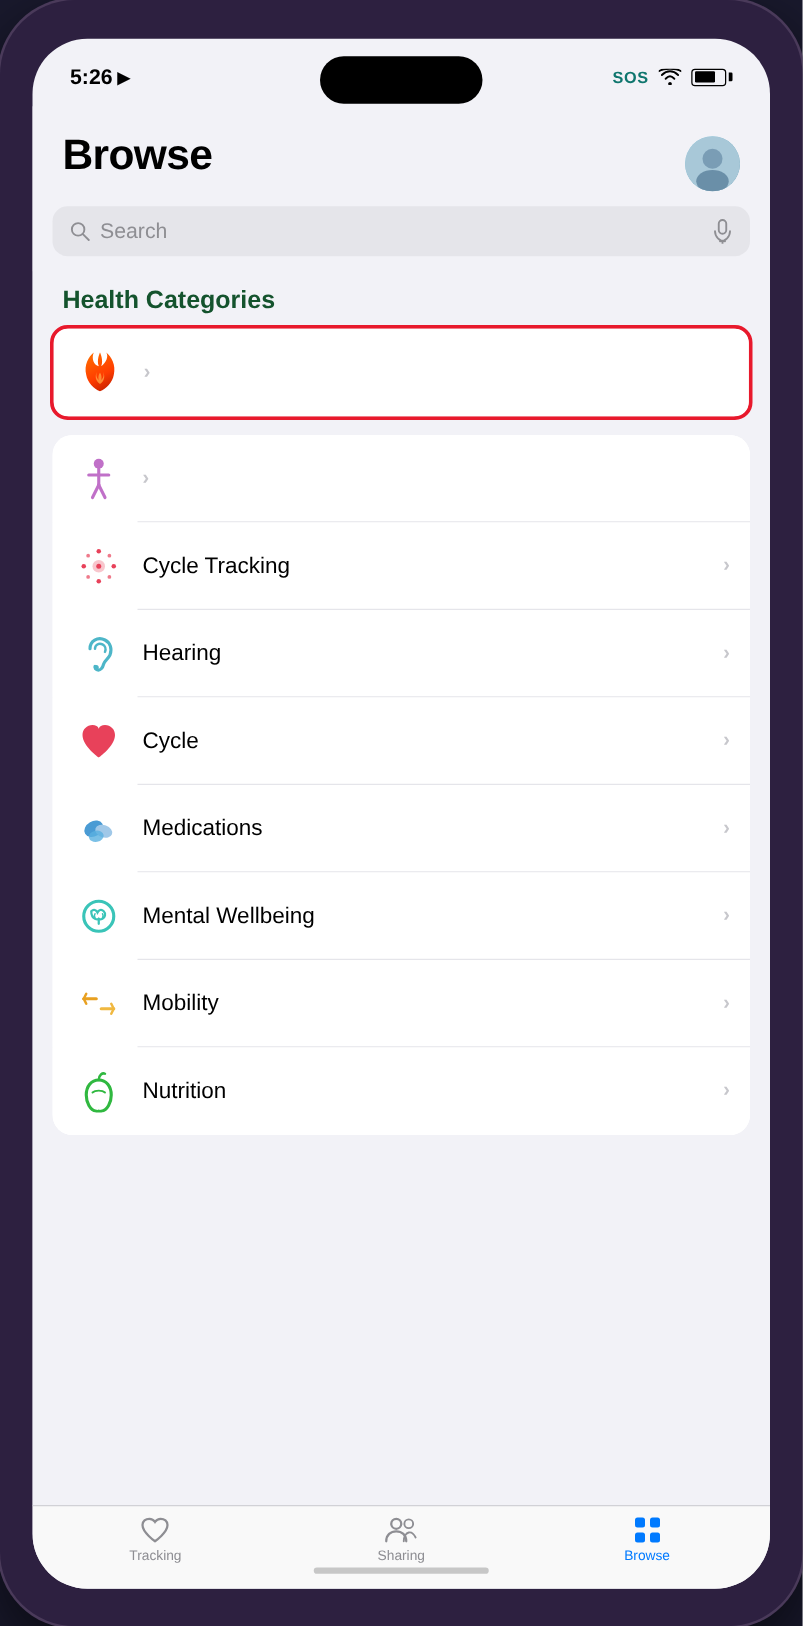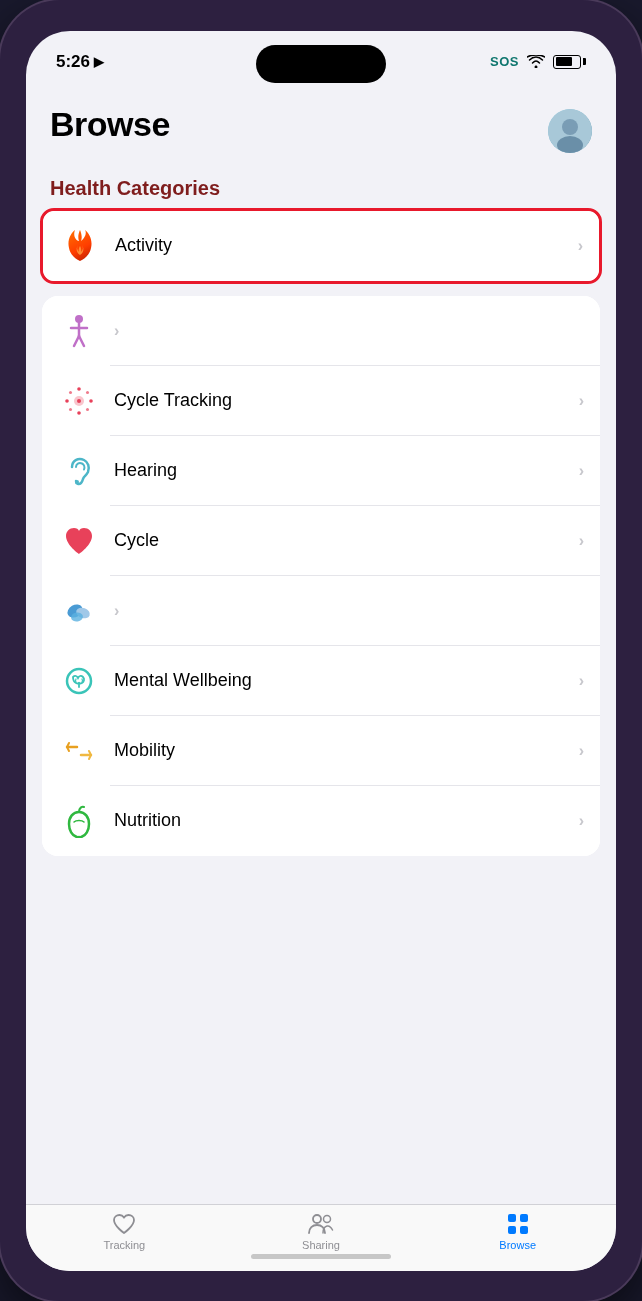--- a/index.html
+++ b/index.html
@@ -195,21 +195,21 @@
       flex: 1;
       font-size: 17px;
       color: #8e8e93;
     }
 
     
     .section-header {
       padding: 12px 24px 8px;
       font-size: 20px;
       font-weight: 700;
-      color: #7f1d1d;
+      color: #14532d;
     }
 
     
     .list-container {
       background: #fff;
       border-radius: 16px;
       margin: 0 16px 20px;
       overflow: hidden;
     }
 
@@ -357,20 +357,35 @@
         <h1 class="header-title">Browse</h1>
         <div class="avatar">
           <svg width="44" height="44" viewBox="0 0 44 44">
             <circle cx="22" cy="22" r="22" fill="#a8c8d8"></circle>
             <circle cx="22" cy="18" r="8" fill="#7a9db5"></circle>
             <ellipse cx="22" cy="36" rx="13" ry="9" fill="#6a8fa8"></ellipse>
           </svg>
         </div>
       </div>
 
+      <div class="search-container">
+        <div class="search-bar">
+          <svg width="16" height="16" viewBox="0 0 16 16">
+            <circle cx="6.5" cy="6.5" r="5" stroke="#8e8e93" stroke-width="1.5" fill="none"></circle>
+            <line x1="10.5" y1="10.5" x2="15" y2="15" stroke="#8e8e93" stroke-width="1.5" stroke-linecap="round"></line>
+          </svg>
+          <span class="search-placeholder">Search</span>
+          <svg width="16" height="20" viewBox="0 0 16 20">
+            <rect x="5" y="1" width="6" height="11" rx="3" stroke="#8e8e93" stroke-width="1.5" fill="none"></rect>
+            <path d="M2 10 C2 14.4 5.6 18 10 18" stroke="#8e8e93" stroke-width="1.5" fill="none" stroke-linecap="round"></path>
+            <path d="M14 10 C14 14.4 10.4 18 6 18" stroke="#8e8e93" stroke-width="1.5" fill="none" stroke-linecap="round"></path>
+            <line x1="8" y1="18" x2="8" y2="20" stroke="#8e8e93" stroke-width="1.5" stroke-linecap="round"></line>
+          </svg>
+        </div>
+      </div>
 
       <div class="section-header">
         <span>Health Categories</span>
       </div>
 
       <div class="activity-item">
         <div class="list-item">
           <div class="list-item-icon">
 
             <svg width="34" height="36" viewBox="0 0 34 36">
@@ -378,21 +393,20 @@
                 <linearGradient id="flameGrad" x1="0.3" y1="0" x2="0.7" y2="1">
                   <stop offset="0%" stop-color="#ff6a00"></stop>
                   <stop offset="60%" stop-color="#ff3d00"></stop>
                   <stop offset="100%" stop-color="#c62200"></stop>
                 </linearGradient>
               </defs>
               <path d="M17 2 C17 2 20 8 18 13 C22 10 24 5 22 2 C26 5 30 12 28 20 C27 26 22 31 17 33 C12 31 7 26 6 20 C4 12 8 5 12 2 C10 7 12 12 16 13 C14 8 17 2 17 2Z" fill="url(#flameGrad)"></path>
               <path d="M17 18 C17 18 19 21 18 24 C20 22 20.5 19 19 17 C20.5 19 21 22 19.5 24.5 C18.8 26 17 27 17 27 C17 27 15.2 26 14.5 24.5 C13 22 13.5 19 15 17 C13.5 19 14 22 16 24 C15 21 17 18 17 18Z" fill="#ffa040" opacity="0.8"></path>
             </svg>
           </div>
-          <span class="list-item-label">Activity</span>
           <span class="chevron">›</span>
         </div>
       </div>
 
       <div style="height: 12px;"></div>
       <div class="list-container">
 
         <div class="list-item">
           <div class="list-item-icon">
             <svg width="30" height="34" viewBox="0 0 30 34">
@@ -449,20 +463,21 @@
         </div>
 
         <div class="list-item">
           <div class="list-item-icon">
             <svg width="32" height="32" viewBox="0 0 32 32">
               <ellipse cx="12" cy="16" rx="8" ry="6" fill="#4a9bd4" transform="rotate(-30 12 16)"></ellipse>
               <ellipse cx="20" cy="18" rx="7" ry="5" fill="#a0c8e8" transform="rotate(20 20 18)"></ellipse>
               <ellipse cx="14" cy="22" rx="6" ry="4.5" fill="#5ab0e0" transform="rotate(-10 14 22)" opacity="0.8"></ellipse>
             </svg>
           </div>
+          <span class="list-item-label">Medications</span>
           <span class="chevron">›</span>
         </div>
 
         <div class="list-item">
           <div class="list-item-icon">
             <svg width="32" height="32" viewBox="0 0 32 32">
               <circle cx="16" cy="16" r="12" stroke="#3ac4b8" stroke-width="2.5" fill="none"></circle>
 
               <path d="M10 12 C12 10 14 11 15 13 C16 11 18 10 20 12 C22 14 21 17 19 18 C17 19 16 18 16 18 C16 18 15 19 13 18 C11 17 10 14 10 12Z" stroke="#3ac4b8" stroke-width="1.8" fill="none" stroke-linecap="round"></path>
               <path d="M16 18 L16 22" stroke="#3ac4b8" stroke-width="1.8" stroke-linecap="round"></path>

